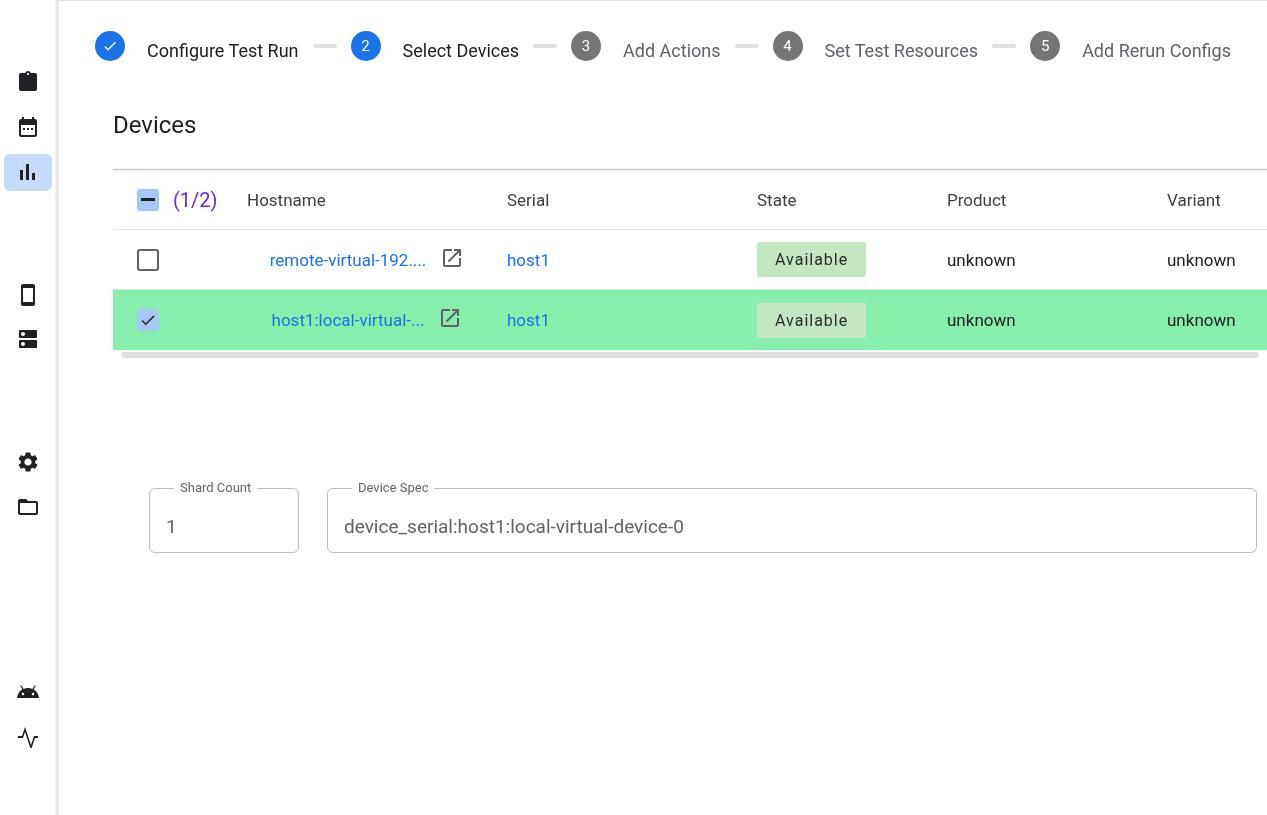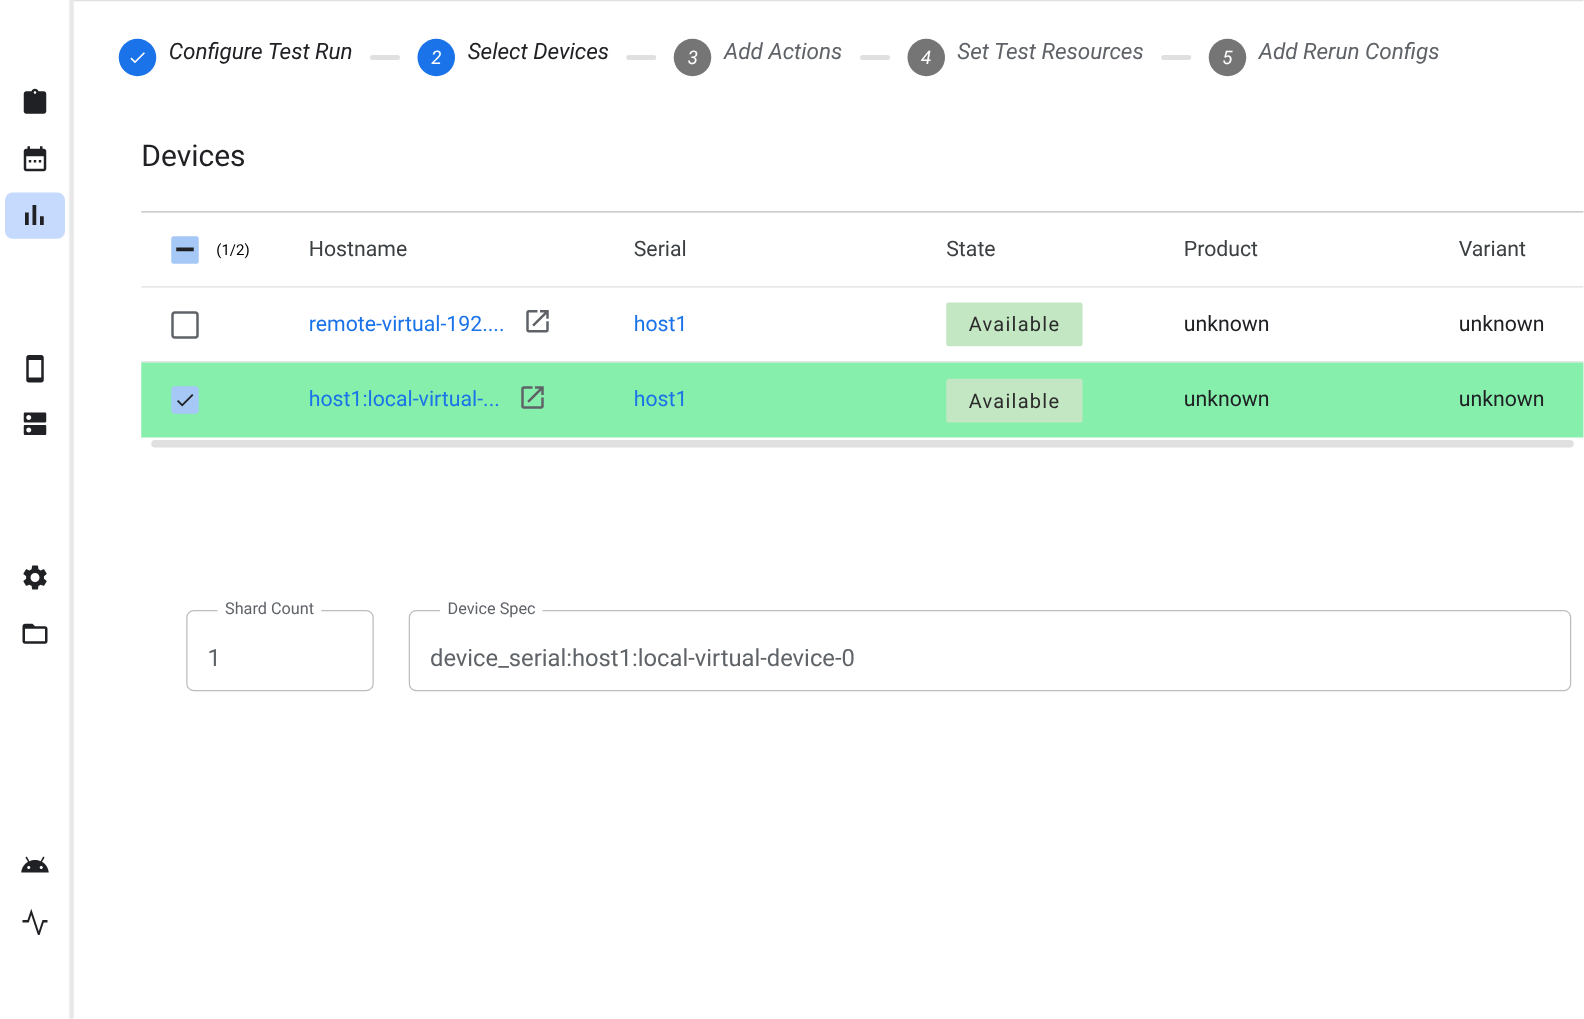--- a/index.html
+++ b/index.html
@@ -56,21 +56,21 @@
   .page-title { font-size: 26px; font-weight: 400; letter-spacing: 0.3px; }
   .divider-full { height: 1px; background: #e0e0e0; width: 100%; }
 
   
   .stepper {
     display:flex; align-items:center;
     padding: 30px 0 30px 36px;
     gap: 14px;
     flex-wrap: wrap;
   }
-  .step { display:flex; align-items:flex-start; gap: 10px; font-style: italic; }
+  .step { display:flex; align-items:flex-end; gap: 22px; }
   .step-circle {
     width: 30px; height: 30px; border-radius: 50%;
     display:flex; align-items:center; justify-content:center;
     font-size: 15px; color: #fff; flex-shrink: 0;
   }
   .step-circle.done, .step-circle.active { background: #1a73e8; }
   .step-circle.pending { background: #757575; }
   .step-circle svg { width: 16px; height: 16px; fill: #fff; }
   .step-label { font-size: 18px; white-space: nowrap; }
   .step.pending .step-label { color: #5f6368; }
@@ -105,33 +105,33 @@
     border-bottom: 1px solid #e0e0e0;
   }
   .table-header { font-size: 17px; color: #3c4043; }
   .table-header .col-checkbox { display:flex; align-items:center; gap: 14px; }
   .partial-check {
     width: 22px; height: 22px; background: #a5c8f7;
     display:flex; align-items:center; justify-content:center;
     border-radius: 2px;
   }
   .partial-check .dash { width: 14px; height: 3px; background: #202124; }
-  .count-text { font-size: 12px; color: #000000; }
+  .count-text { font-size: 20px; color: #6d28d9; }
 
   .table-row { font-size: 17px; }
   .table-row.selected { background: #86efac; border-bottom: none; }
   .row-checkbox {
     width: 22px; height: 22px; border: 2px solid #5f6368; border-radius: 3px;
     display:flex; align-items:center; justify-content:center;
   }
   .row-checkbox.checked { background: #a5c8f7; border-color: #a5c8f7; }
   .row-checkbox svg { width: 18px; height: 18px; fill: #202124; display:none; }
   .row-checkbox.checked svg { display:block; }
 
-  .col-serial { display:flex; align-items:center; gap: 14px; padding-right: 20px; }
+  .col-serial { display:flex; align-items:center; gap: 14px; padding-right: 20px; justify-content: center; }
   .link { color: #1a73e8; cursor: pointer; white-space: nowrap; overflow: hidden; text-overflow: ellipsis; max-width: 170px; }
   .ext-icon svg { width: 24px; height: 24px; fill: #5f6368; }
   .status-badge {
     background: #c3e6c3; color: #2b2b2b;
     padding: 8px 18px; border-radius: 2px;
     letter-spacing: 1px; font-size: 16px; display:inline-block;
   }
 
   .table-scroll { height: 6px; background: #e0e0e0; border-radius: 3px; margin: 2px 8px 0 8px; }
 

